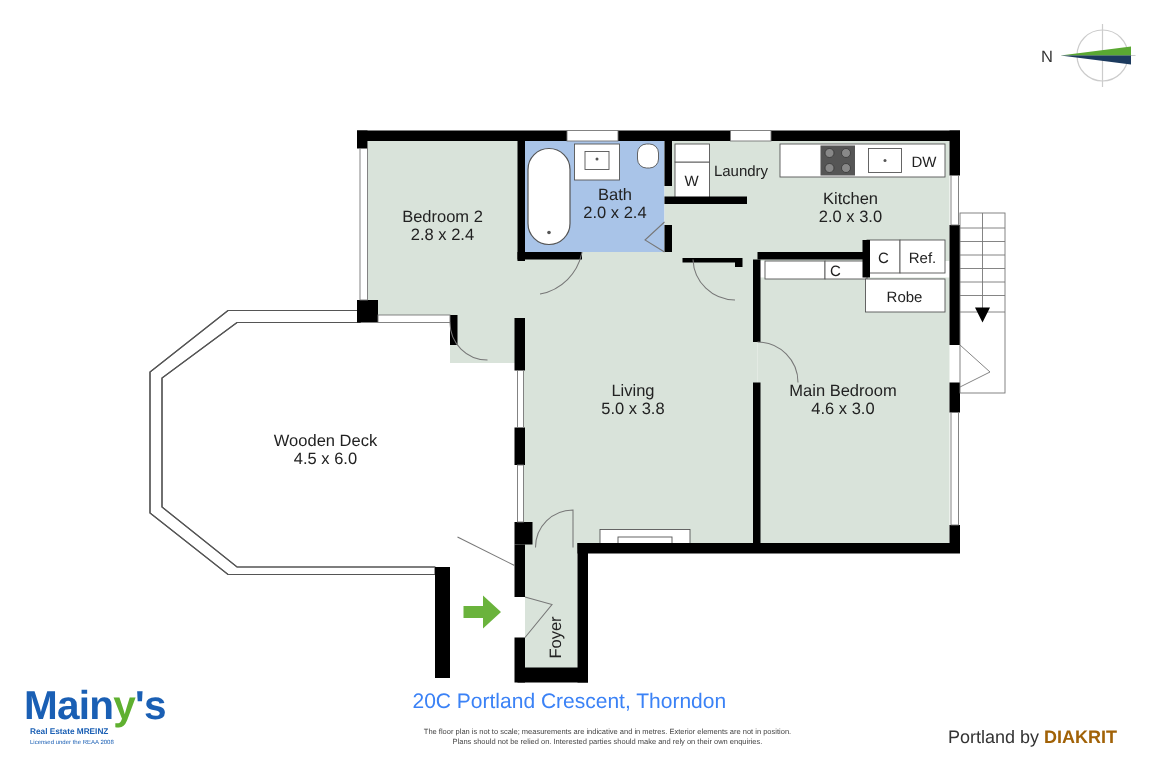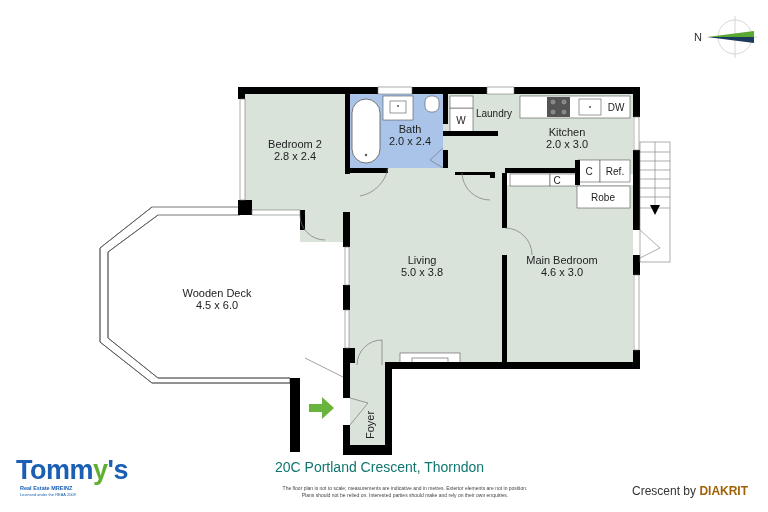--- a/index.html
+++ b/index.html
@@ -1,20 +1,20 @@
 <!DOCTYPE html>
 <html><head>
   <meta charset="utf-8">
   <style>
     html, body { margin: 0; padding: 0; background: #ffffff; }
     body { width: 768px; height: 512px; position: relative; overflow: hidden; font-family: "Liberation Sans", sans-serif; }
     #plan { position: absolute; left: 0; top: 0; }
     .room-label { font-family: "Liberation Sans", sans-serif; font-size: 11px; fill: #222; }
     .fix-label { font-family: "Liberation Sans", sans-serif; font-size: 10px; fill: #222; }
-    .address { position: absolute; left: 275px; top: 459px; font-size: 14px; color: #0f766e; white-space: nowrap; }
+    .address { position: absolute; left: 275px; top: 459px; font-size: 14px; color: #3b82f6; white-space: nowrap; }
     .disclaimer { position: absolute; left: 260px; top: 485px; width: 290px; text-align: center; font-size: 5px; line-height: 7px; color: #444; }
     .produced { position: absolute; left: 632px; top: 484px; font-size: 12px; color: #333; white-space: nowrap; }
     .produced b { font-weight: bold; color: #a16207; }
     .logo { position: absolute; left: 16px; top: 456px; width: 130px; height: 40px; }
     .logo-name { position: absolute; left: 0; top: 0; font-size: 27px; font-weight: bold; color: #1a5fb4; letter-spacing: -0.5px; line-height: 28px; }
     .logo-y { color: #5fb030; }
     .logo-sub1 { position: absolute; left: 4px; top: 29px; font-size: 5.5px; font-weight: bold; color: #1a5fb4; white-space: nowrap; }
     .logo-sub2 { position: absolute; left: 4px; top: 36px; font-size: 4px; color: #1a5fb4; white-space: nowrap; }
   </style>
 </head>
@@ -194,28 +194,28 @@
   <text x="494" y="117" text-anchor="middle" class="fix-label">Laundry</text>
   <text x="461" y="124" text-anchor="middle" class="fix-label">W</text>
   <text x="616" y="111" text-anchor="middle" class="fix-label">DW</text>
   <text x="589" y="175" text-anchor="middle" class="fix-label">C</text>
   <text x="615" y="175" text-anchor="middle" class="fix-label">Ref.</text>
   <text x="557" y="184" text-anchor="middle" class="fix-label">C</text>
   <text x="603" y="201" text-anchor="middle" class="fix-label">Robe</text>
 </svg>
 
 <div class="logo">
-  <div class="logo-name"><span>Tomm</span><span class="logo-y">y</span><span>'s</span></div>
+  <div class="logo-name"><span>Main</span><span class="logo-y">y</span><span>'s</span></div>
   <div class="logo-sub1">Real Estate MREINZ</div>
   <div class="logo-sub2">Licensed under the REAA 2008</div>
 </div>
 
 <div class="address">20C Portland Crescent, Thorndon</div>
 
 <div class="disclaimer">
   <div>The floor plan is not to scale; measurements are indicative and in metres. Exterior elements are not in position.</div>
   <div>Plans should not be relied on. Interested parties should make and rely on their own enquiries.</div>
 </div>
 
 <div class="produced">
-  <span>Crescent by</span>
+  <span>Portland by</span>
   <b>DIAKRIT</b>
 </div>
 
 </body></html>

